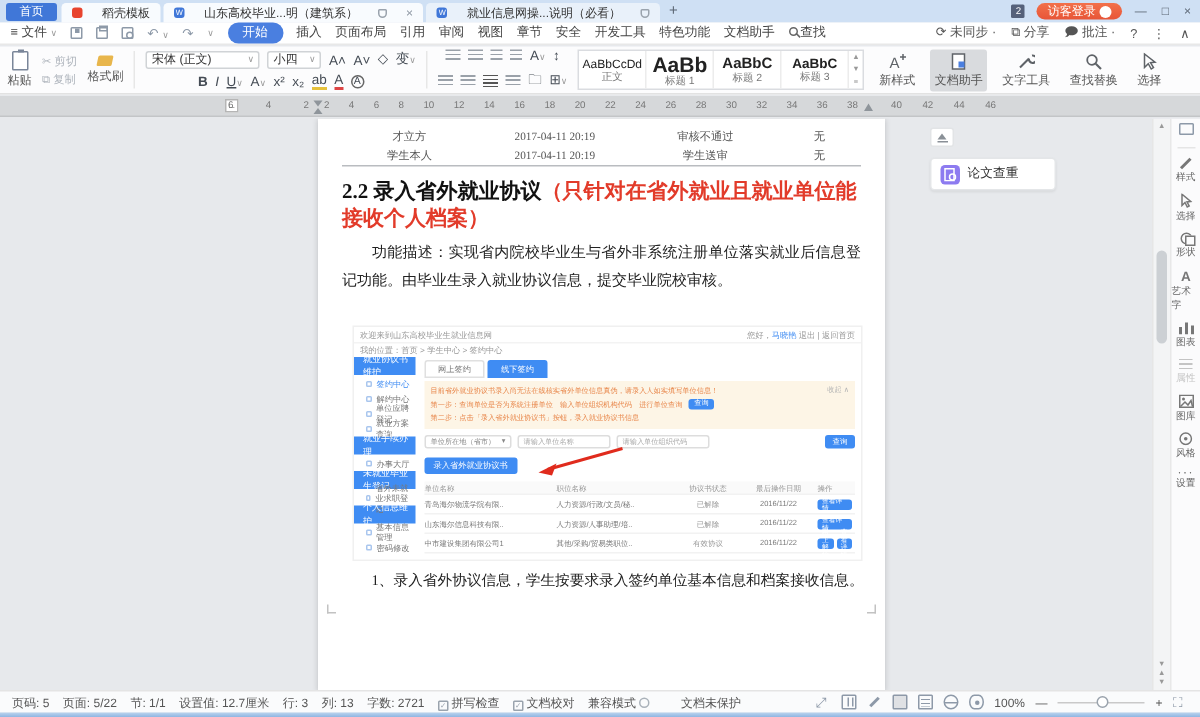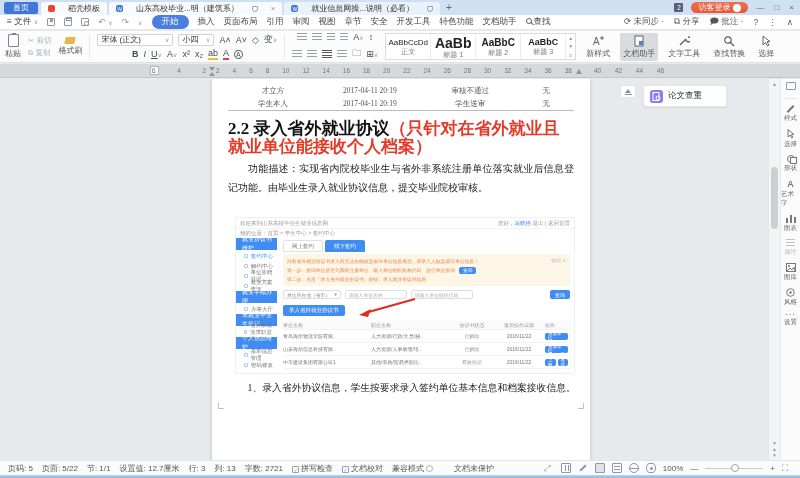--- a/index.html
+++ b/index.html
@@ -74,21 +74,21 @@
   .mk-left2 { left:209px; top:8px; border-left:3px solid transparent; border-right:3px solid transparent; border-bottom:4px solid #8f959b; }
   .mk-right { left:576px; top:5px; border-left:3px solid transparent; border-right:3px solid transparent; border-bottom:5px solid #8f959b; }
 
   
   .main { position:absolute; top:79px; left:0; right:0; bottom:18px; background:#e7e9ec; overflow:hidden; }
   .page { position:absolute; left:212px; top:0; width:378px; height:382px; background:#fff; box-shadow:0 0 4px rgba(0,0,0,.18); font-family:"Liberation Serif","DejaVu Serif",serif; }
   .apv-table { position:absolute; top:5px; left:16px; right:16px; border-bottom:1px solid #b9bcc0; }
   .apv-row { display:flex; height:13px; align-items:center; font-size:7.5px; color:#555; }
   .apv-row span { text-align:center; }
   .apv-c1 { width:26%; } .apv-c2 { width:30%; } .apv-c3 { width:28%; } .apv-c4 { width:16%; }
-  .doc-heading { position:absolute; top:41px; left:16px; width:346px; font-size:17px; font-weight:bold; line-height:17.5px; color:#111; }
+  .doc-heading { position:absolute; top:41px; left:16px; width:346px; font-size:14px; font-weight:bold; line-height:17.5px; color:#111; }
   .doc-heading .red { color:#e23b2a; }
   .doc-p { position:absolute; left:16px; width:346px; font-size:10px; line-height:18.5px; color:#222; text-indent:2em; text-align:justify; }
   .p1 { top:81px; } .p2 { top:118px; }
   .caption { top:300px; font-size:9.8px; width:352px; }
   .corner { position:absolute; width:6px; height:6px; top:324px; }
   .corner.cl { left:6px; border-left:1px solid #c2c2c2; border-bottom:1px solid #c2c2c2; }
   .corner.cr { right:6px; border-right:1px solid #c2c2c2; border-bottom:1px solid #c2c2c2; }
 
   
   .shot { position:absolute; top:139px; left:24px; width:338px; height:155px; background:#fff; outline:1px solid #f0f0f0; font-family:"Liberation Sans","DejaVu Sans",sans-serif; }
@@ -117,21 +117,21 @@
   .act-btn { display:inline-flex; align-items:center; height:11px; padding:0 6px; background:#3f8cf3; color:#fff; font-size:5.5px; border-radius:2px; }
   .arrow-svg { position:absolute; left:66px; top:-8px; }
   .wtab { margin-top:4px; font-size:5px; color:#777; }
   .wtr { display:flex; align-items:center; border-bottom:1px solid #f2f2f2; }
   .wth { height:9px; color:#999; background:#fafafa; }
   .wtd { height:13px; }
   .wc1 { width:88px; } .wc2 { width:80px; } .wc3 { width:42px; text-align:center; color:#999; } .wc4 { width:52px; text-align:center; } .wc5 { flex:1; display:flex; gap:2px; justify-content:flex-end; padding-right:2px; }
   .pill { background:#3f8cf3; color:#fff; border-radius:2px; height:7px; display:flex; align-items:center; padding:0 3px; font-size:4.5px; }
 
   
-  .float-panel { position:absolute; left:620px; top:6px; display:flex; flex-direction:row; gap:7px;font-family:Liberation Serif, serif; }
+  .float-panel { position:absolute; left:620px; top:6px; display:flex; flex-direction:column; gap:7px;font-family:Liberation Serif, serif; }
   .eject { width:16px; height:13px; background:#fff; border:1px solid #e2e4e6; border-radius:2px; display:flex; flex-direction:column; align-items:center; justify-content:center; gap:1px; }
   .eject .tri { width:0; height:0; border-left:3px solid transparent; border-right:3px solid transparent; border-bottom:4px solid #8a9097; }
   .eject .bar { width:7px; height:1px; background:#8a9097; }
   .fp-btn { width:84px; height:22px; background:#fff; border:1px solid #e4e6e8; border-radius:3px; box-shadow:0 1px 2px rgba(0,0,0,.08); display:flex; align-items:center; gap:5px; padding:0 6px; font-size:8.5px; color:#333; }
   .fp-ic { width:13px; height:13px; border-radius:3px; display:flex; align-items:center; justify-content:center; }
   .fp-ic.purple { background:#8d7bf0; }
   .fp-ic.blue { background:#3f9bf8; }
 
   
   .vscroll { position:absolute; right:20px; top:0; bottom:0; width:12px; background:#f3f4f5; border-left:1px solid #e6e6e6; }

